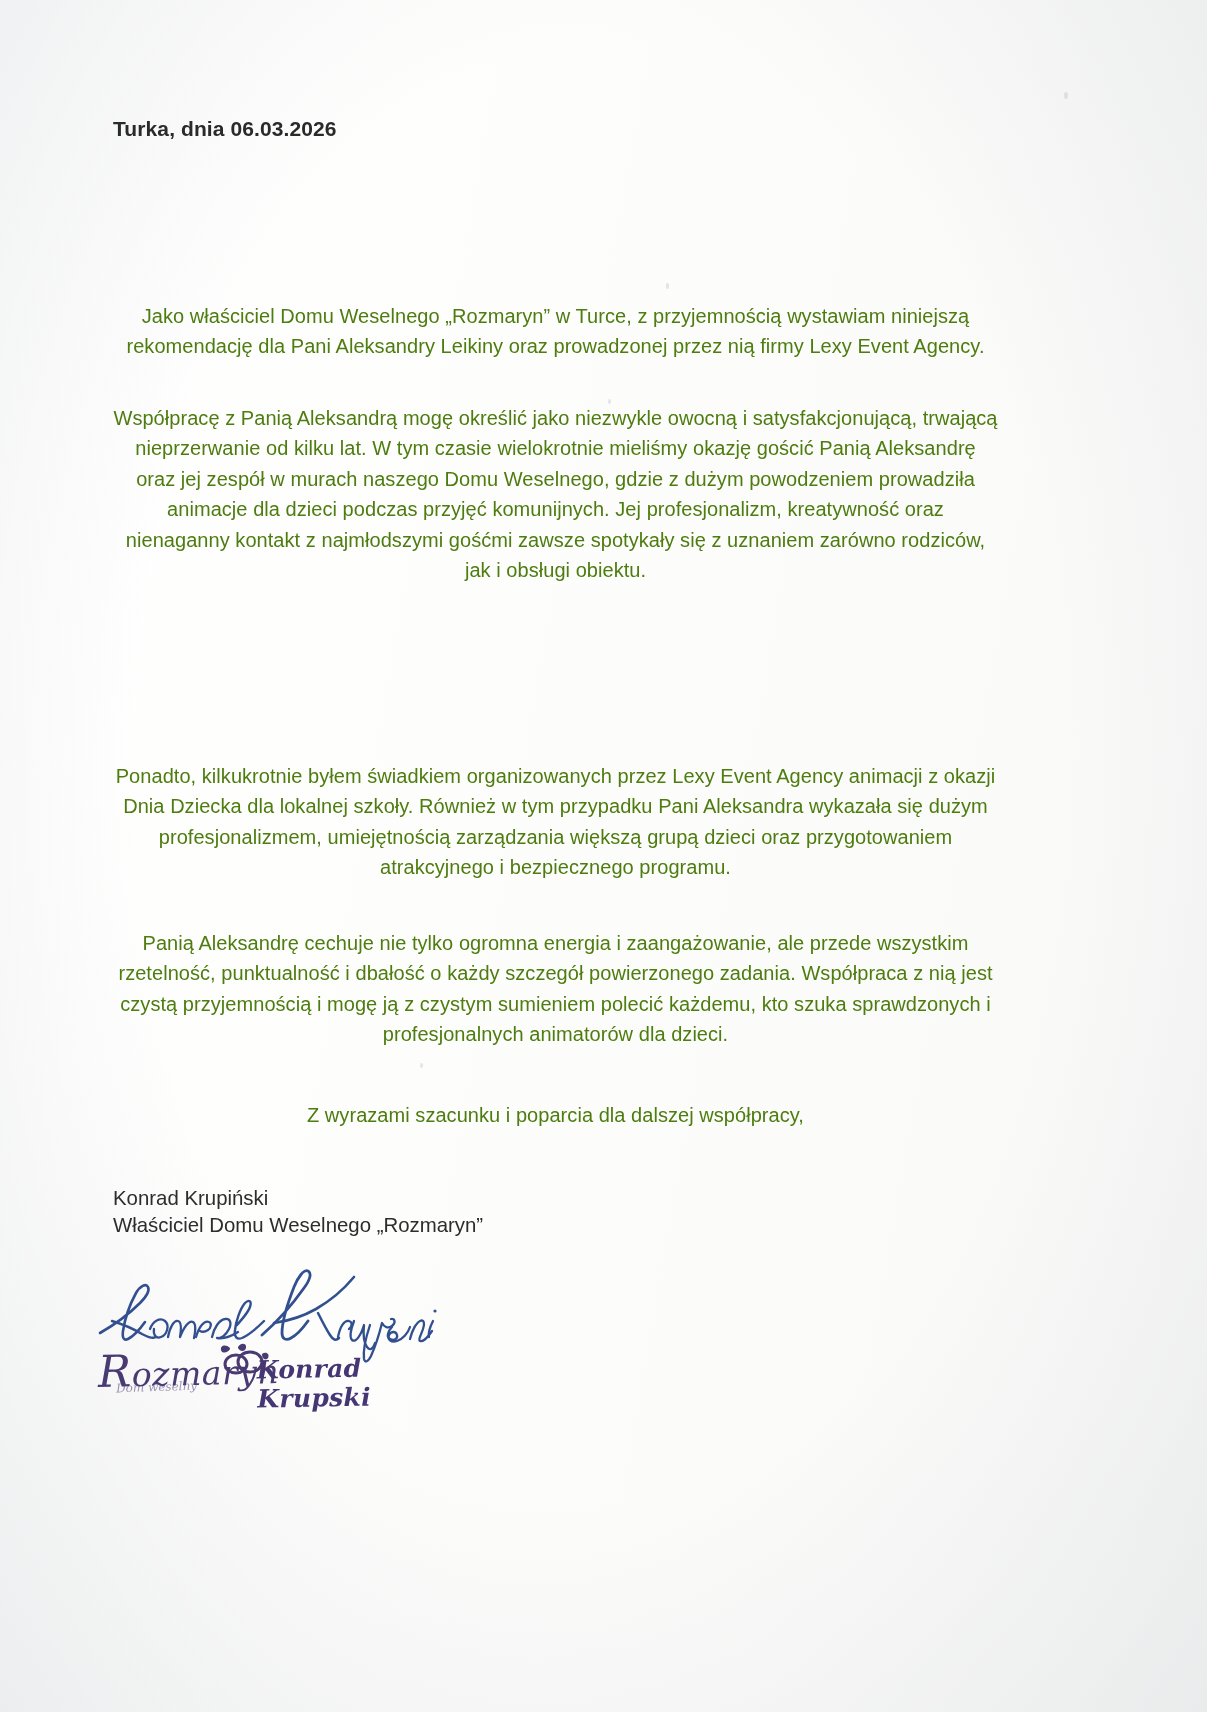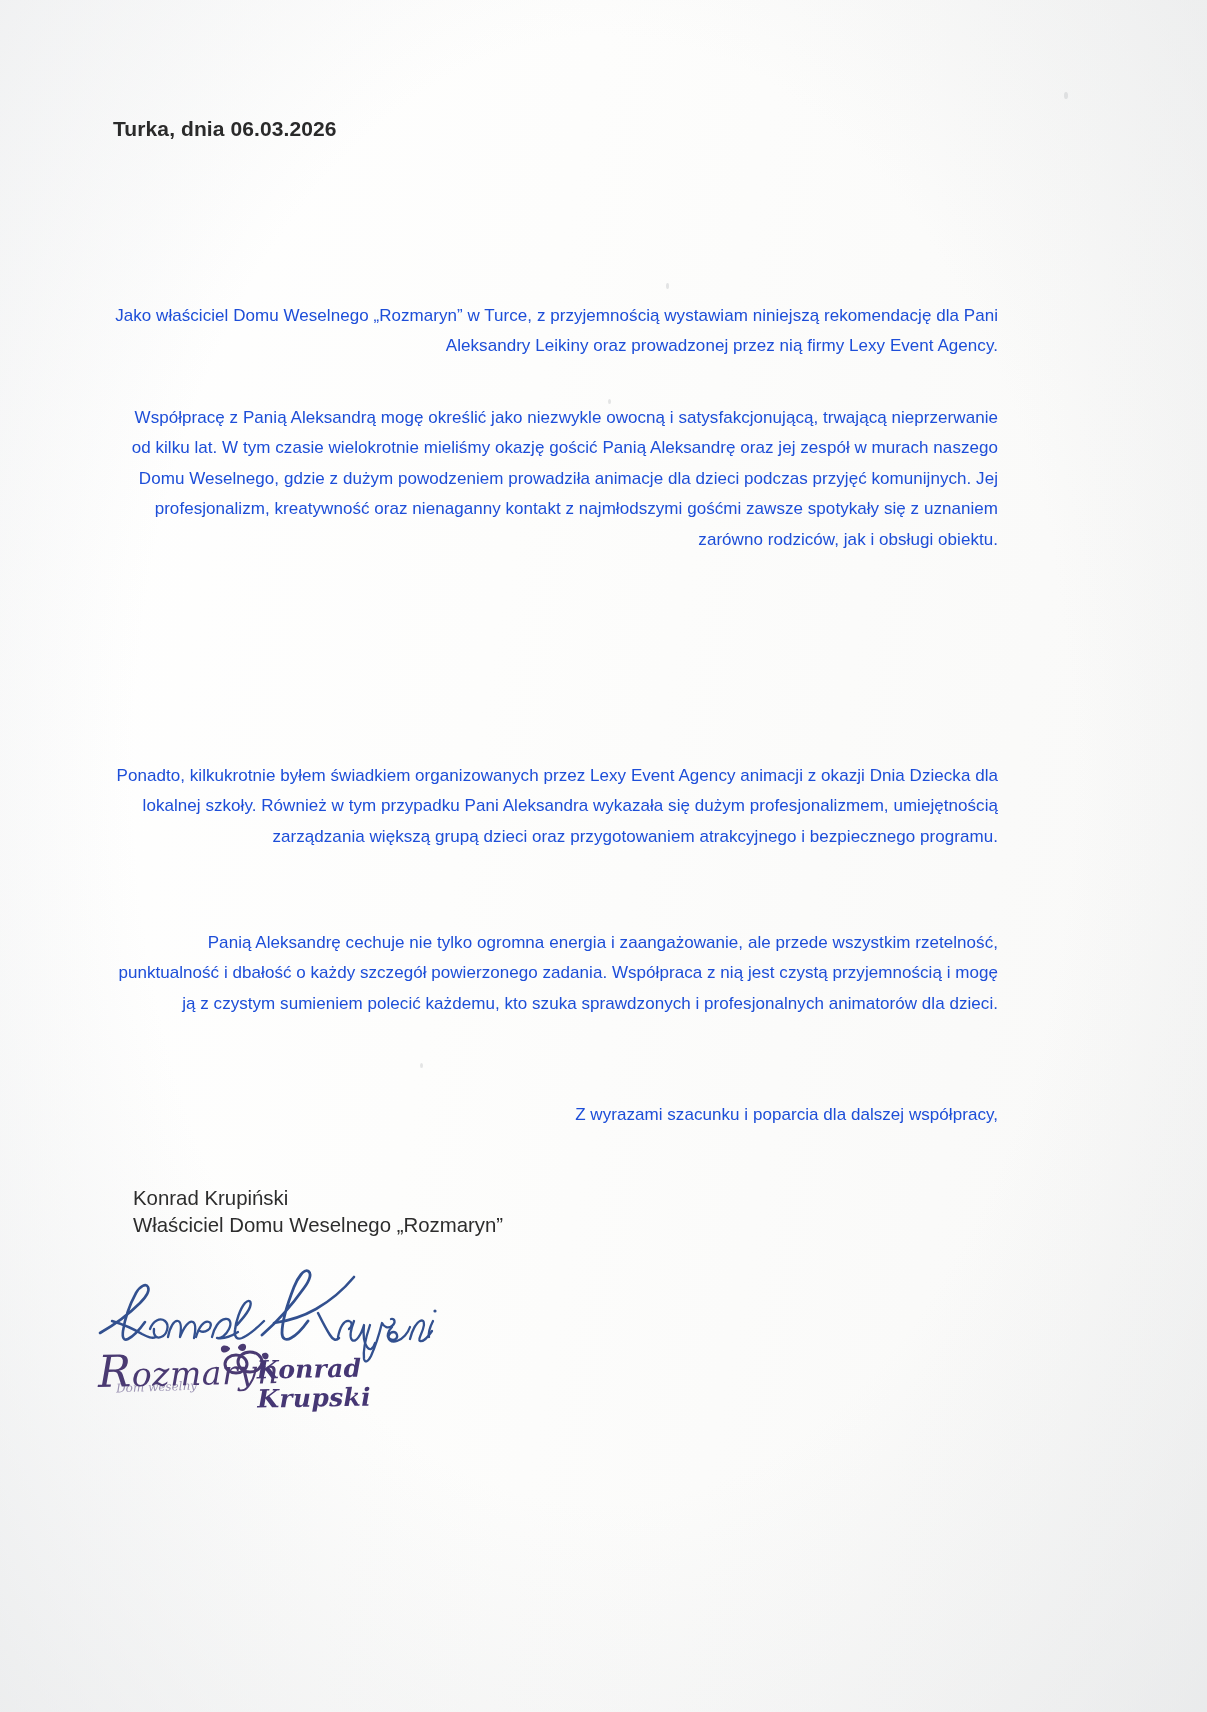--- a/index.html
+++ b/index.html
@@ -63,42 +63,42 @@
   }
   .doc-title span {
     border-bottom: 3px solid #252525;
     padding-bottom: 2px;
   }
 
   .body-block {
     position: absolute;
     left: 113px;
     width: 885px;
-    font-size: 17px;
+    font-size: 20px;
     line-height: 30.4px;
-    color: #1d4ed8;
-    text-align: right;
+    color: #4d7c0f;
+    text-align: center;
     letter-spacing: .05px;
   }
   .p1 { top: 301px; }
   .p2 { top: 403px; }
   .p3 { top: 623px; }
   .p4 { top: 761px; }
   .p5 { top: 928px; }
   .p6 { top: 1100px; }
 
   .signoff-name {
     position: absolute;
     left: 113px;
     top: 1185px;
     font-size: 20.4px;
     line-height: 27px;
     color: #2d2d2d;
   }
-  .signoff-name div { white-space: nowrap; margin-left: 20px; }
+  .signoff-name div { white-space: nowrap; }
 
   
   .signature {
     position: absolute;
     left: 92px;
     top: 1255px;
     width: 360px;
     height: 110px;
   }
 

